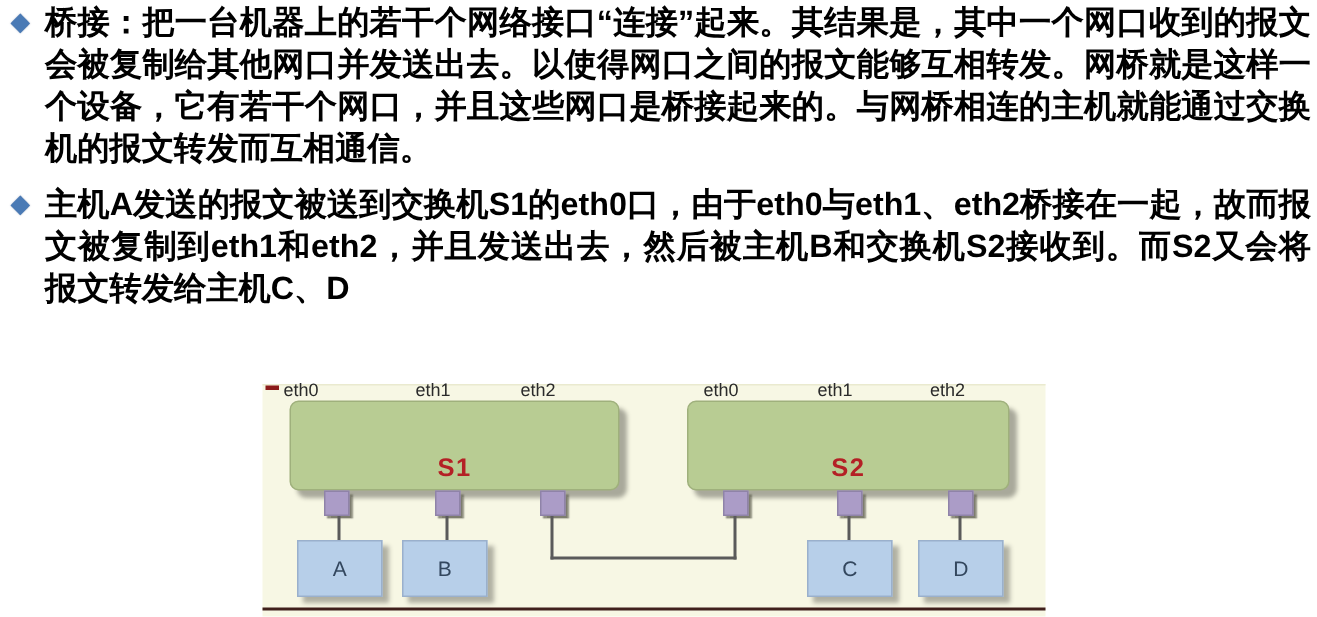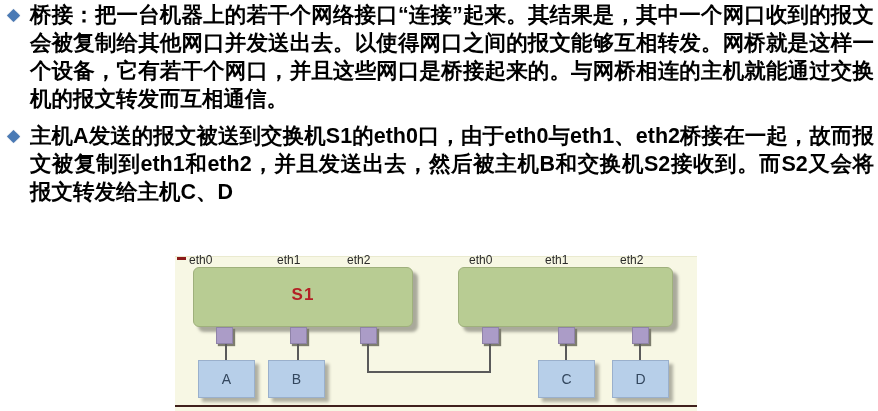--- a/index.html
+++ b/index.html
@@ -64,21 +64,21 @@
     position:absolute; top:10px; height:60px;
     background:var(--switch-fill);
     border:1px solid var(--switch-border);
     border-radius:6px;
     box-shadow:5px 5px 3px #a9a99b;
   }
   .switch-s1{left:18px; width:220px;}
   .switch-s2{left:283px; width:215px;}
   .switch-name{
     text-align:center;
-    margin-top:17px;
+    margin-top:34px;
     font-size:17px;
     font-weight:700;
     color:var(--switch-name);
     letter-spacing:1px;
   }
   .eth-label{
     position:absolute;
     bottom:59px;
     width:44px;
     text-align:left;
@@ -131,20 +131,21 @@
   <div class="corner-tick"></div>
 
   <div class="switch-box switch-s1">
     <div class="switch-name">S1</div>
     <div class="eth-label" style="left:-5px;">eth0</div>
     <div class="eth-label" style="left:83px;">eth1</div>
     <div class="eth-label" style="left:153px;">eth2</div>
   </div>
 
   <div class="switch-box switch-s2">
+    <div class="switch-name">S2</div>
     <div class="eth-label" style="left:10px;">eth0</div>
     <div class="eth-label" style="left:86px;">eth1</div>
     <div class="eth-label" style="left:161px;">eth2</div>
   </div>
 
   <div class="port" style="left:41px;"></div>
   <div class="port" style="left:115px;"></div>
   <div class="port" style="left:185px;"></div>
 
   <div class="port" style="left:307px;"></div>

